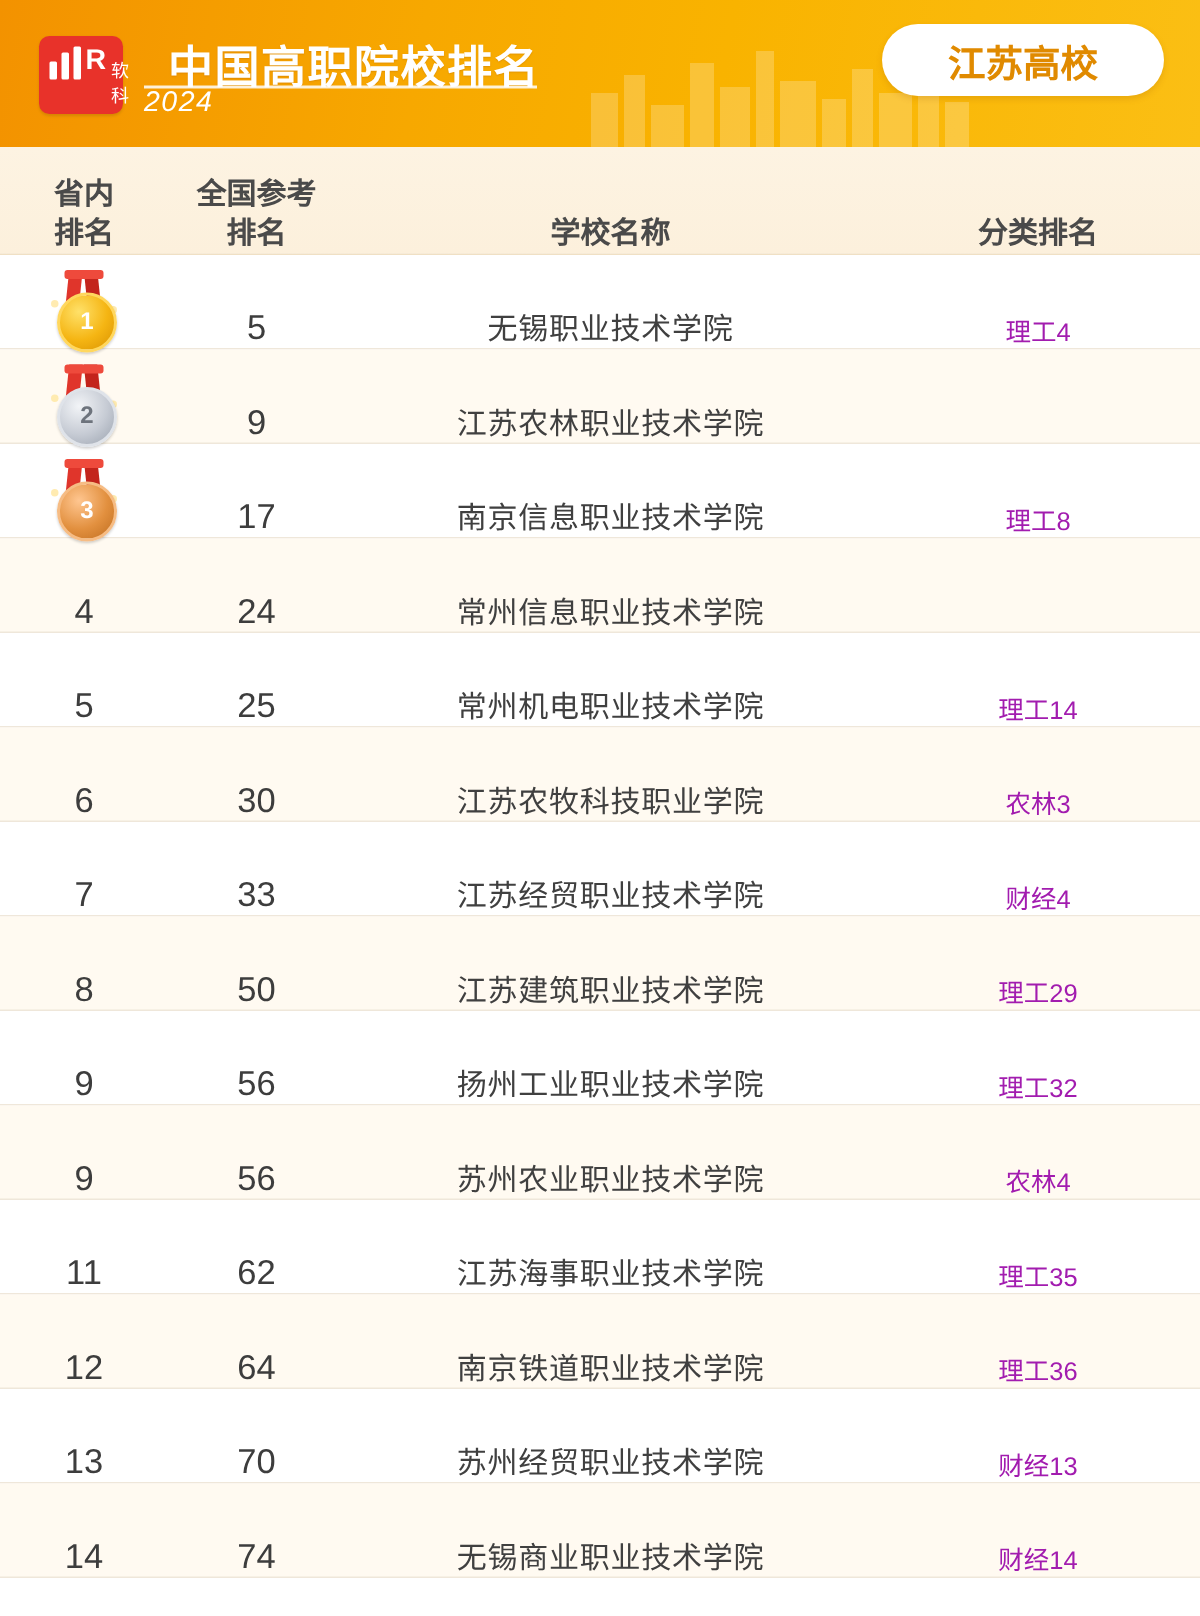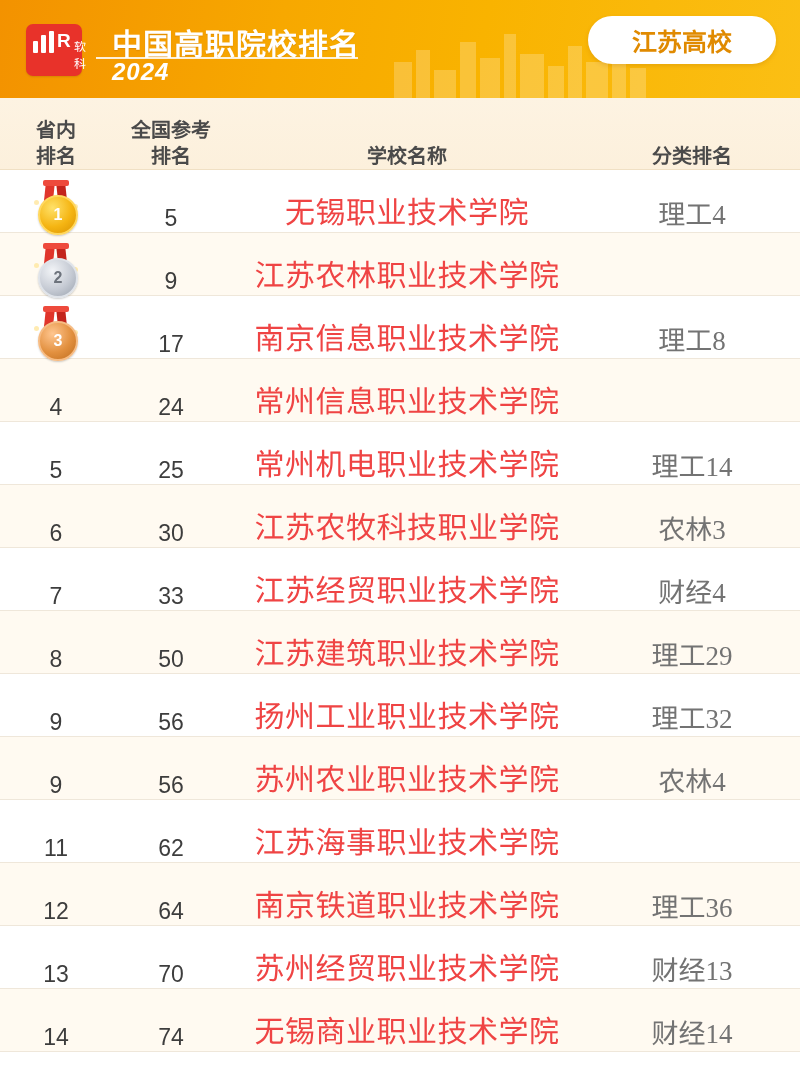--- a/index.html
+++ b/index.html
@@ -83,24 +83,24 @@
     left: 112px;
     top: 20px;
     font-size: 30px;
     font-weight: bold;
     color: #ffffff;
     letter-spacing: 1px;
     text-shadow: 0 1px 1px rgba(160,80,0,0.25);
   }
   .title-year {
     position: absolute;
-    left: 112px;
+    left: 96px;
     top: 58px;
-    font-size: 24px;
-    font-weight: bold;
+    font-size: 19px;
+    font-weight: normal;
     font-style: italic;
     color: #ffffff;
     letter-spacing: 1px;
   }
   .title-underline {
     position: absolute;
     left: 96px;
     top: 57px;
     width: 262px;
     height: 2px;
@@ -154,35 +154,35 @@
   .data-row.alt {
     background: #fffaf1;
   }
   .cell {
     text-align: center;
     box-sizing: border-box;
   }
   .c-prov  { width: 112px; }
   .c-nat   { width: 118px; }
   .c-name  { width: 354px; margin-top: 34px; }
-  .c-cat   { width: 216px; font-family: Liberation Serif, serif; }
+  .c-cat   { width: 216px; }
 
   .data-row .c-prov,
   .data-row .c-nat {
     font-size: 23px;
     color: #3d3d3d;
   }
   .data-row .c-name {
-    font-size: 30px;
-    color: #ef4444;
+    font-size: 20px;
+    color: #404040;
     letter-spacing: 0.5px;
   }
   .data-row .c-cat {
-    font-size: 27px;
-    color: #737373;
+    font-size: 17px;
+    color: #a21caf;
   }
 
   
   .medal-wrap {
     display: flex;
     align-items: center;
     justify-content: center;
   }
   .medal {
     position: relative;
@@ -395,20 +395,21 @@
       <div class="row data-row alt">
         <div class="cell c-prov"><span>9</span></div>
         <div class="cell c-nat">56</div>
         <div class="cell c-name">苏州农业职业技术学院</div>
         <div class="cell c-cat">农林4</div>
       </div>
       <div class="row data-row">
         <div class="cell c-prov"><span>11</span></div>
         <div class="cell c-nat">62</div>
         <div class="cell c-name">江苏海事职业技术学院</div>
+        <div class="cell c-cat">理工35</div>
       </div>
       <div class="row data-row alt">
         <div class="cell c-prov"><span>12</span></div>
         <div class="cell c-nat">64</div>
         <div class="cell c-name">南京铁道职业技术学院</div>
         <div class="cell c-cat">理工36</div>
       </div>
       <div class="row data-row">
         <div class="cell c-prov"><span>13</span></div>
         <div class="cell c-nat">70</div>

